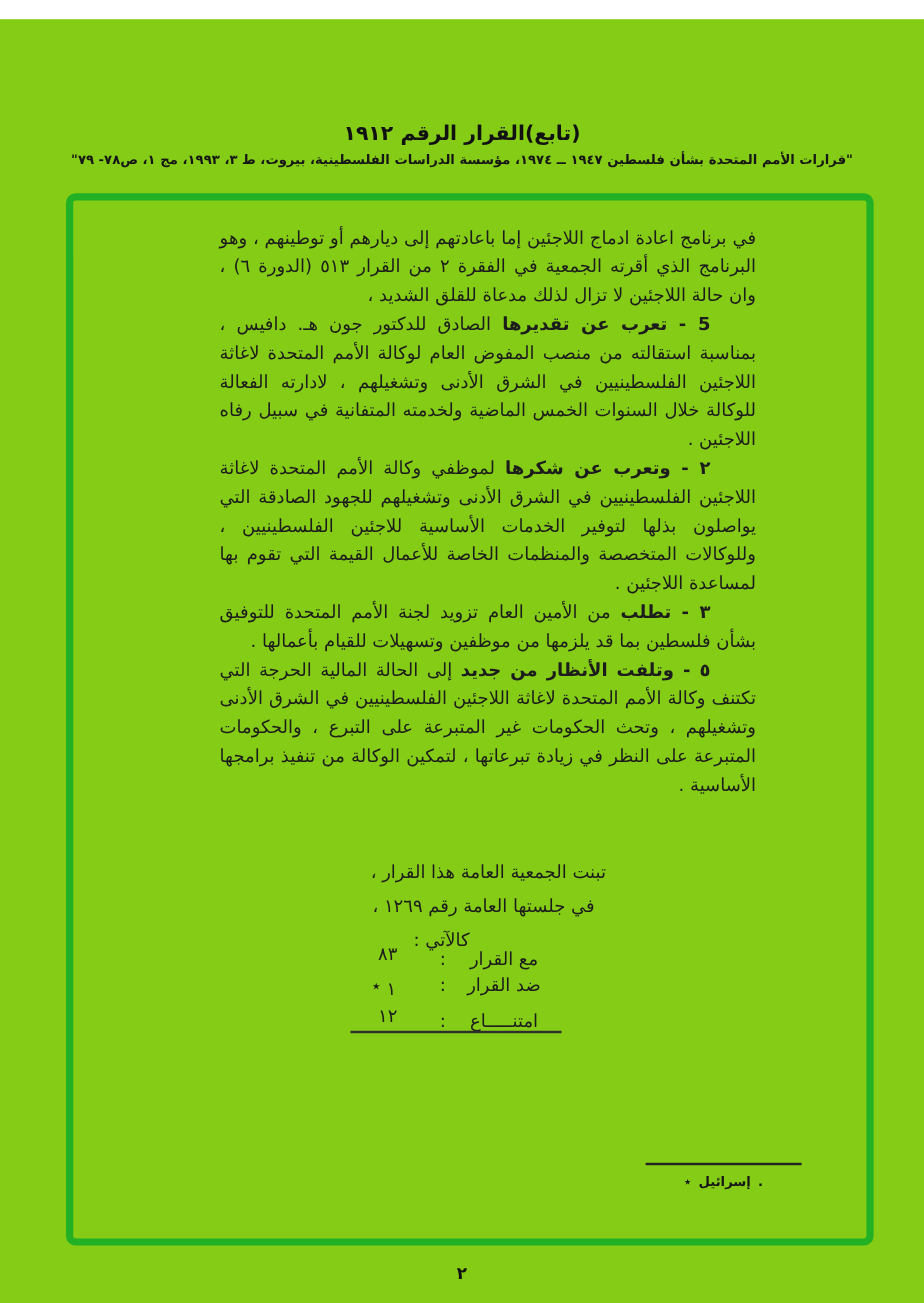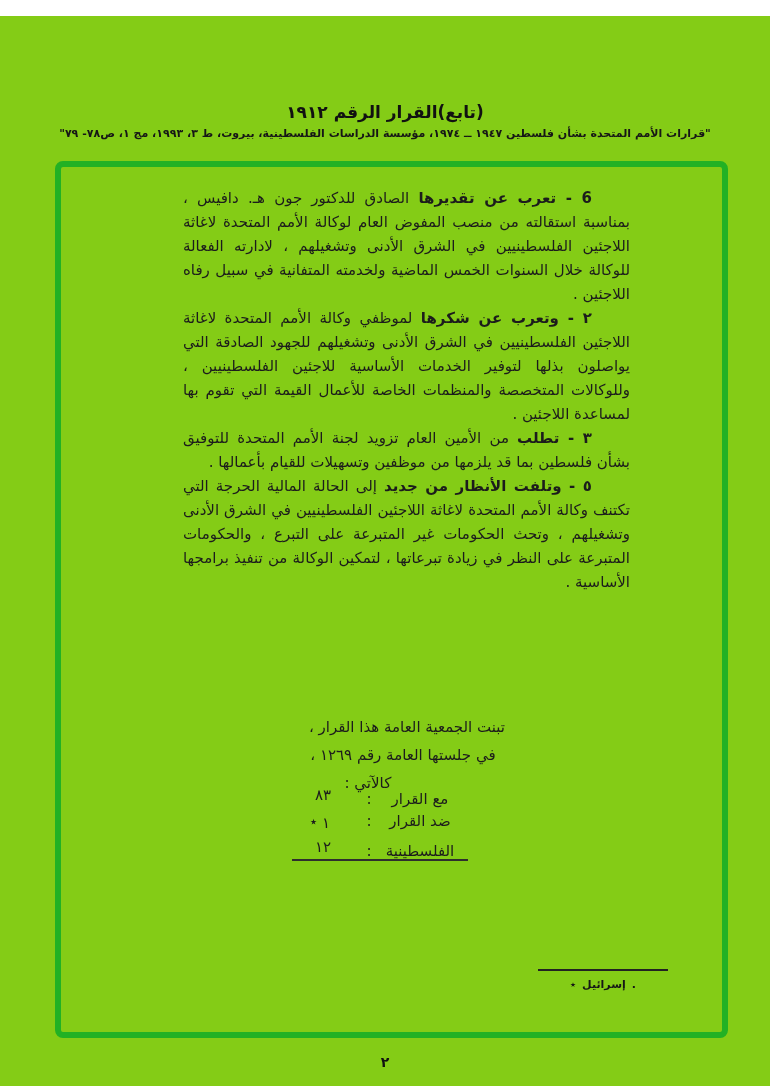--- a/index.html
+++ b/index.html
@@ -128,21 +128,22 @@
 <body>
 
 <div class="page">
 
   <div class="doc-title">(تابع)القرار الرقم ١٩١٢</div>
   <div class="doc-source">"قرارات الأمم المتحدة بشأن فلسطين ١٩٤٧ ــ ١٩٧٤، مؤسسة الدراسات الفلسطينية، بيروت، ط ٣، ١٩٩٣، مج ١، ص٧٨- ٧٩"</div>
 
   <div class="green-frame"></div>
 
   <div class="content">
-    <p class="clause"><span class="lead">6 - تعرب عن تقديرها</span><span> الصادق للدكتور جون هـ. دافيس ، بمناسبة استقالته من منصب المفوض العام لوكالة الأمم المتحدة لاغاثة اللاجئين الفلسطينيين في الشرق الأدنى وتشغيلهم ، لادارته الفعالة للوكالة خلال السنوات الخمس الماضية ولخدمته المتفانية في سبيل رفاه اللاجئين .</span></p>
+    <p>في برنامج اعادة ادماج اللاجئين إما باعادتهم إلى ديارهم أو توطينهم ، وهو البرنامج الذي أقرته الجمعية في الفقرة ٢ من القرار ٥١٣ (الدورة ٦) ، وان حالة اللاجئين لا تزال لذلك مدعاة للقلق الشديد ،</p>
+    <p class="clause"><span class="lead">5 - تعرب عن تقديرها</span><span> الصادق للدكتور جون هـ. دافيس ، بمناسبة استقالته من منصب المفوض العام لوكالة الأمم المتحدة لاغاثة اللاجئين الفلسطينيين في الشرق الأدنى وتشغيلهم ، لادارته الفعالة للوكالة خلال السنوات الخمس الماضية ولخدمته المتفانية في سبيل رفاه اللاجئين .</span></p>
     <p class="clause"><span class="lead">٢ - وتعرب عن شكرها</span><span> لموظفي وكالة الأمم المتحدة لاغاثة اللاجئين الفلسطينيين في الشرق الأدنى وتشغيلهم للجهود الصادقة التي يواصلون بذلها لتوفير الخدمات الأساسية للاجئين الفلسطينيين ، وللوكالات المتخصصة والمنظمات الخاصة للأعمال القيمة التي تقوم بها لمساعدة اللاجئين .</span></p>
     <p class="clause"><span class="lead">٣ - تطلب</span><span> من الأمين العام تزويد لجنة الأمم المتحدة للتوفيق بشأن فلسطين بما قد يلزمها من موظفين وتسهيلات للقيام بأعمالها .</span></p>
     <p class="clause"><span class="lead">٥ - وتلفت الأنظار من جديد</span><span> إلى الحالة المالية الحرجة التي تكتنف وكالة الأمم المتحدة لاغاثة اللاجئين الفلسطينيين في الشرق الأدنى وتشغيلهم ، وتحث الحكومات غير المتبرعة على التبرع ، والحكومات المتبرعة على النظر في زيادة تبرعاتها ، لتمكين الوكالة من تنفيذ برامجها الأساسية .</span></p>
   </div>
 
   <div class="adoption">
     <div class="line-1">تبنت الجمعية العامة هذا القرار ،</div>
     <div class="line-2">في جلستها العامة رقم ١٢٦٩ ،</div>
     <div class="line-3">كالآتي :</div>
   </div>
@@ -158,21 +159,21 @@
     </div>
     <div class="vote-row">
       <span class="vote-label">ضد القرار</span>
       <span class="vote-colon">:</span>
       <span class="vote-num">
           <span class="vote-marker">٭</span>
           <span>١</span>
         </span>
     </div>
     <div class="vote-row">
-      <span class="vote-label">الفلسطينية</span>
+      <span class="vote-label">امتنـــــاع</span>
       <span class="vote-colon">:</span>
       <span class="vote-num">
           <span class="vote-marker"></span>
           <span>١٢</span>
         </span>
     </div>
   </div>
 
   <div class="votes-divider"></div>
 

